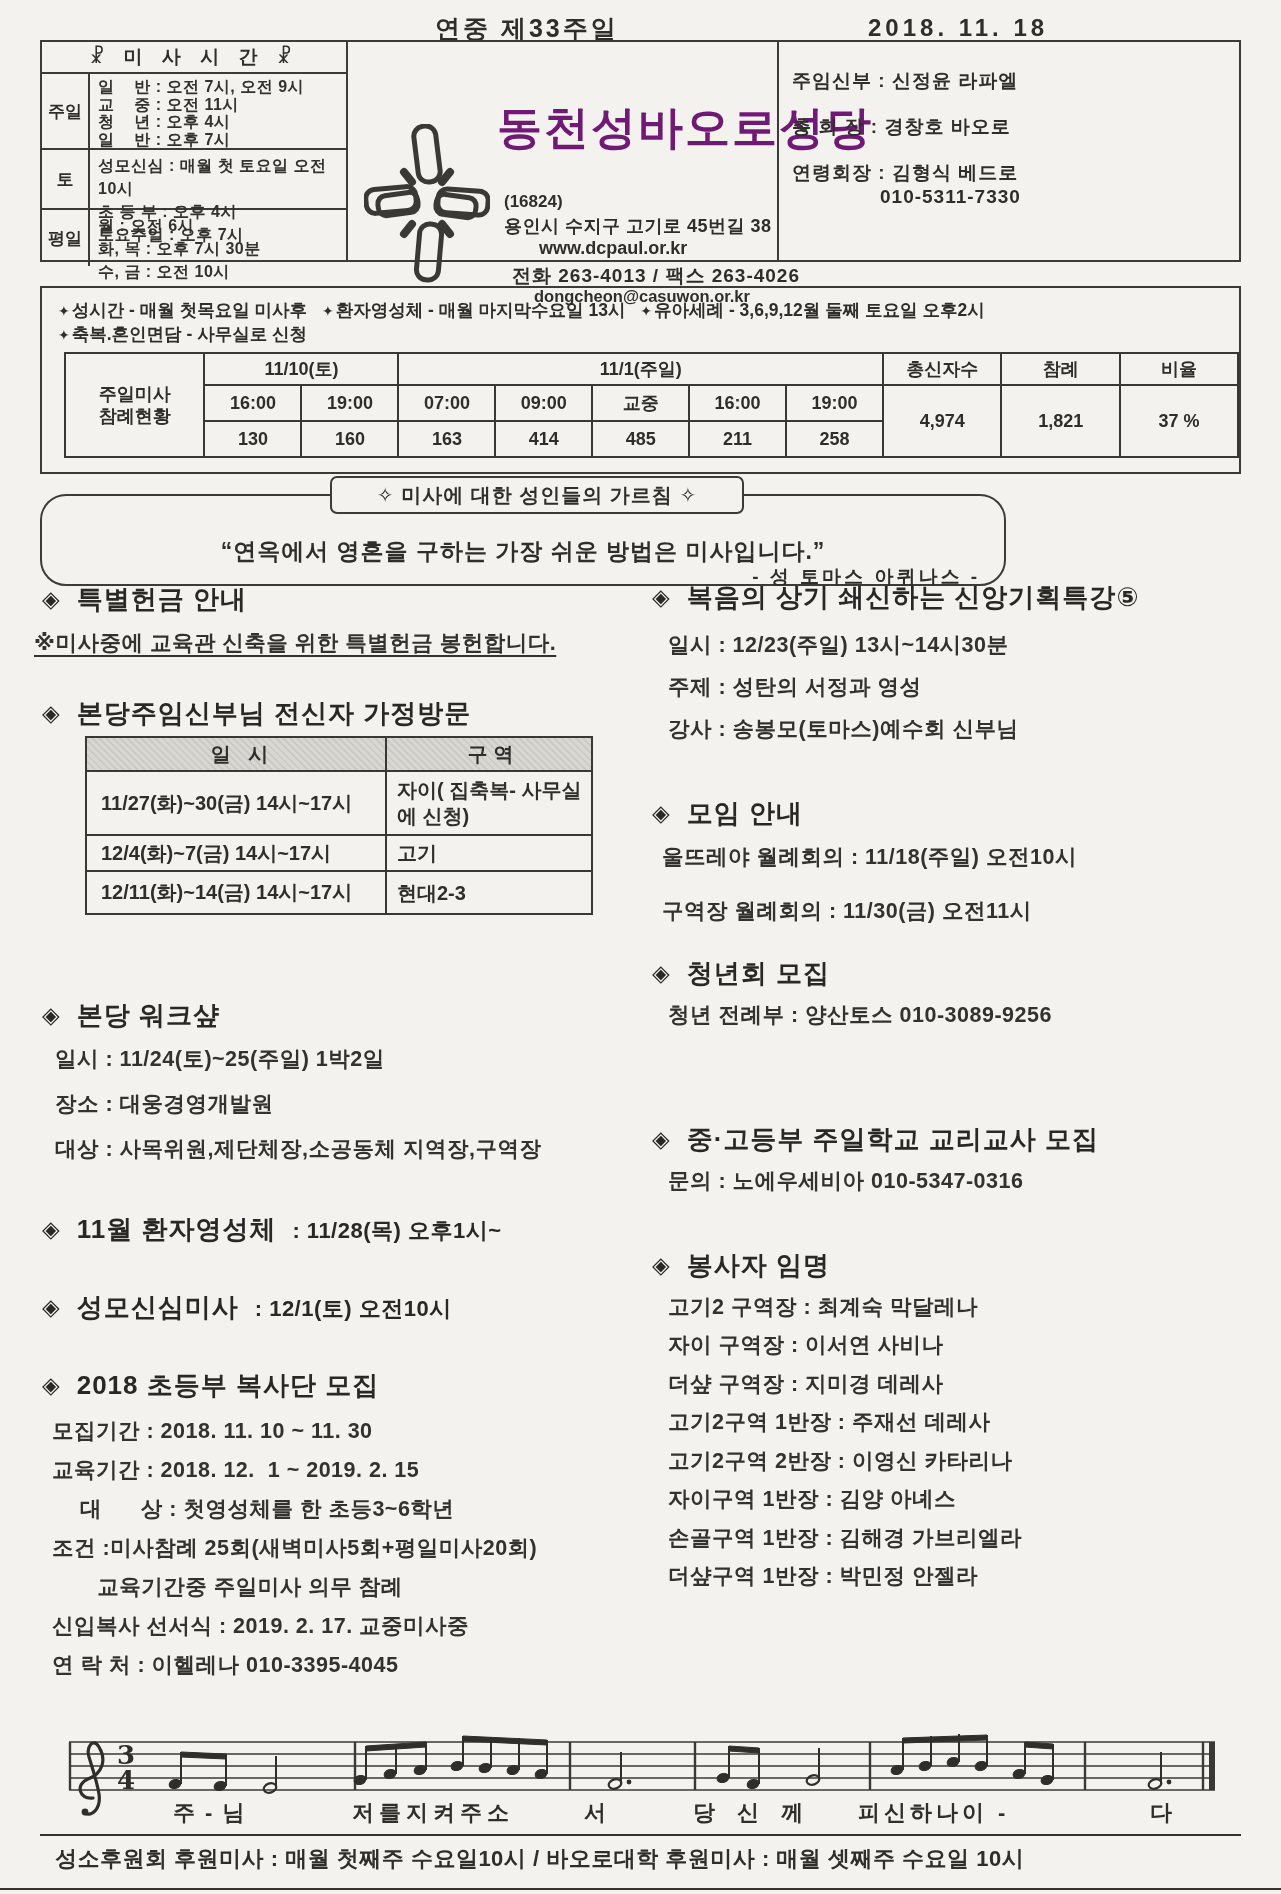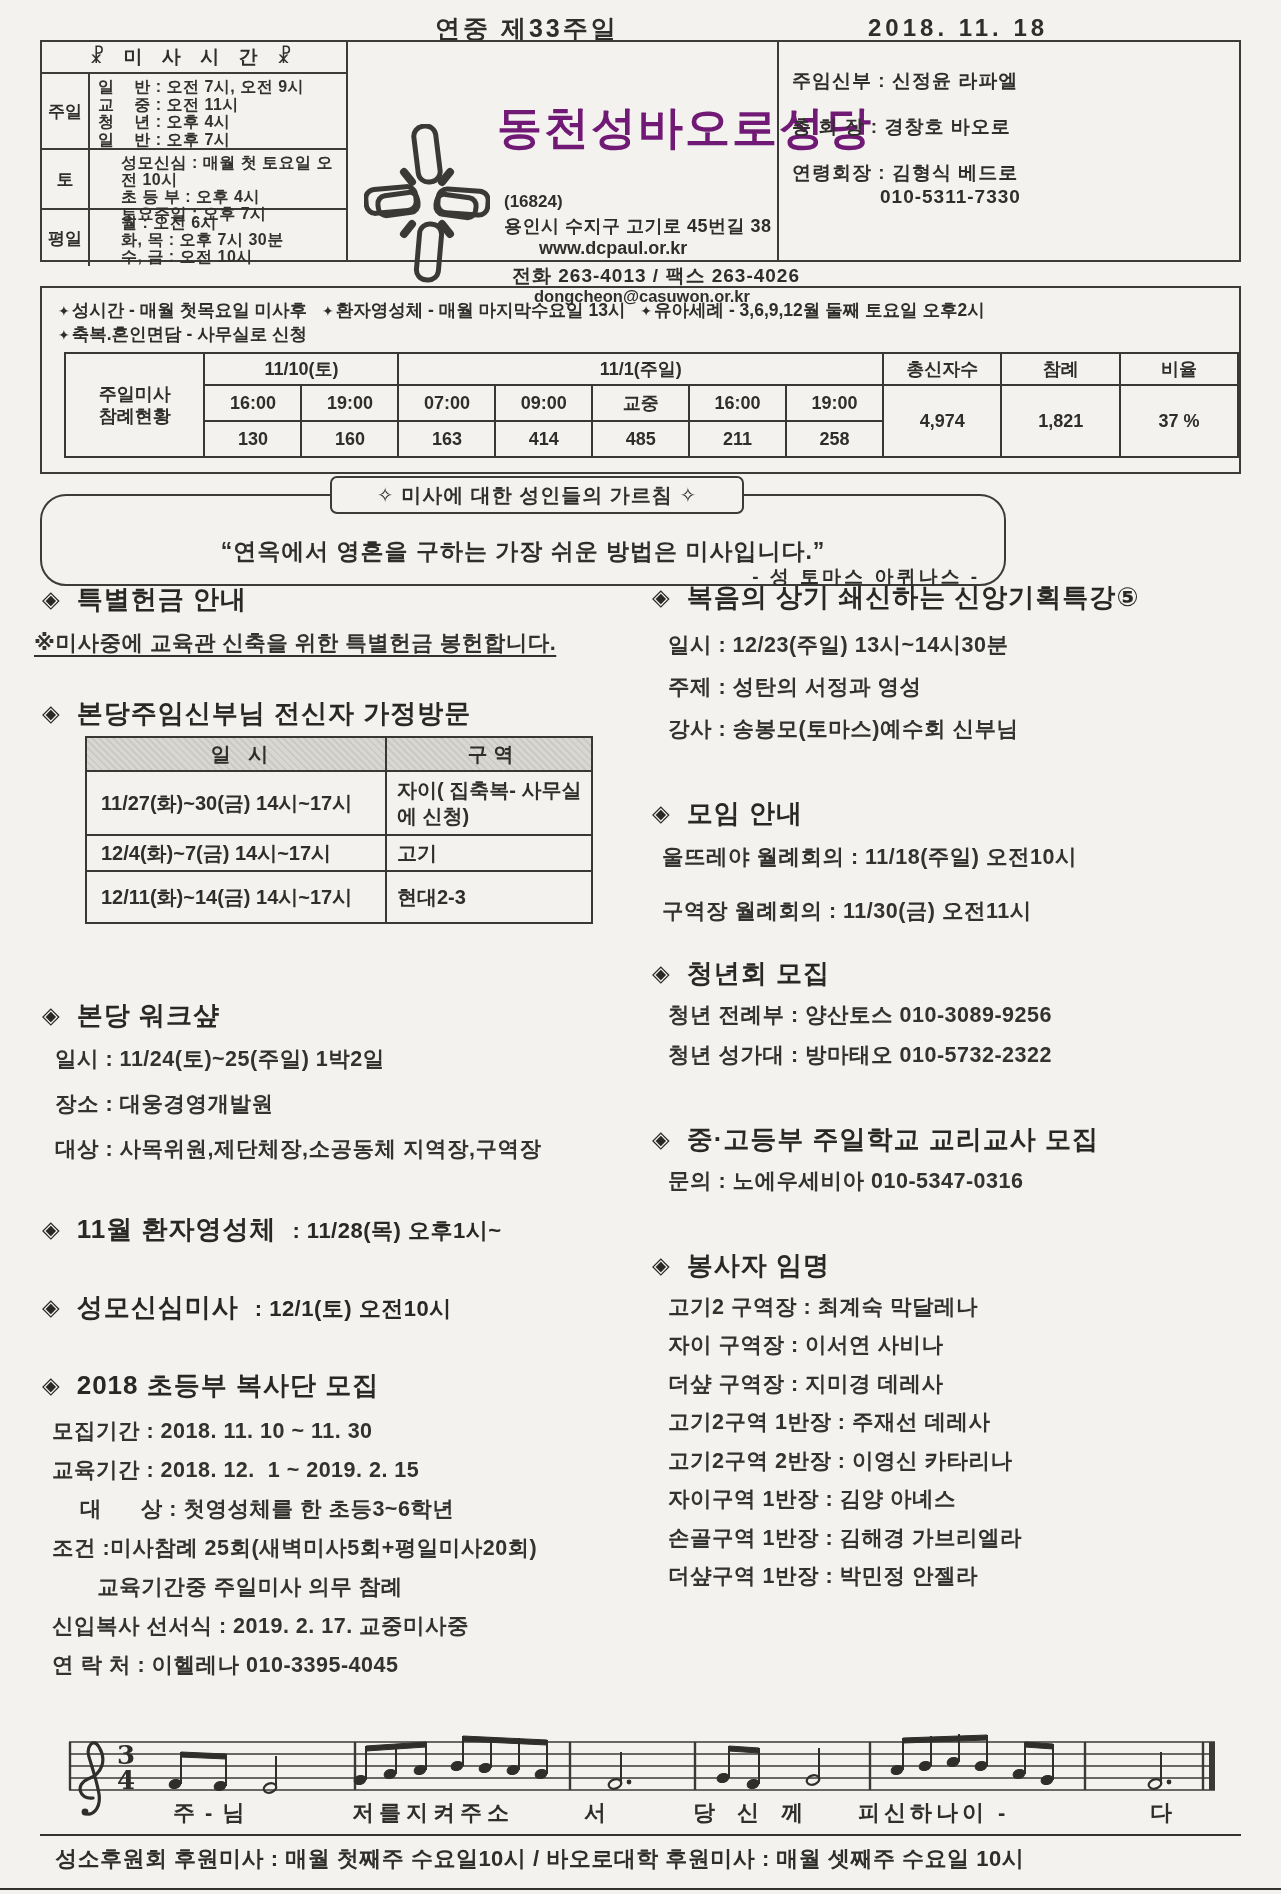--- a/index.html
+++ b/index.html
@@ -21,21 +21,21 @@
   .mass-table{position:absolute;left:0;top:0;width:306px;height:100%;border-right:2px solid #3d3b37;box-sizing:border-box;}
   .mt-title{height:30px;border-bottom:2px solid #3d3b37;display:flex;align-items:center;justify-content:center;
     font-size:19px;font-weight:800;letter-spacing:7px;}
   .mt-row{display:flex;border-bottom:2px solid #3d3b37;box-sizing:border-box;}
   .mt-row:last-child{border-bottom:none;}
   .mt-day{width:48px;border-right:2px solid #3d3b37;display:flex;align-items:center;justify-content:center;
     font-size:17px;font-weight:700;box-sizing:border-box;}
   .mt-lines{flex:1;padding:4px 0 10px 8px;}
   .mt-lines .ln{font-size:16px;line-height:17.6px;font-weight:600;}
   .mt-r1{height:76px;}.mt-r2{height:60px;}.mt-r3{height:56px;}
-  .mt-r2 .ln,.mt-r3 .ln{line-height:17px;margin-left:23px;}
+  .mt-r2 .ln,.mt-r3 .ln{line-height:23px;}
 
   .church-name{left:455px;top:56px;font-size:45px;font-weight:900;letter-spacing:2px;color:#701a75;}
   .church-postal{left:462px;top:150px;font-size:17px;font-weight:600;}
   .church-address{left:462px;top:172px;font-size:18px;font-weight:600;letter-spacing:.5px;}
   .church-web{left:497px;top:196px;font-size:18px;font-weight:600;}
   .church-phone{left:470px;top:221px;font-size:19px;font-weight:600;letter-spacing:1px;}
   .church-email{left:492px;top:245px;font-size:16.5px;font-weight:600;}
 
   .officers-divider{position:absolute;left:735px;top:0;height:100%;border-left:2px solid #3d3b37;}
   .officer-1{left:750px;top:26px;}.officer-2{left:750px;top:72px;}
@@ -71,21 +71,21 @@
   .ln{font-size:21.5px;font-weight:600;letter-spacing:.5px;color:#33322e;}
   .uline{text-decoration:underline;text-underline-offset:5px;}
 
   .visit-table{position:absolute;left:85px;top:736px;border-collapse:collapse;}
   .visit-table td,.visit-table th{border:2px solid #3a3834;font-size:20px;font-weight:600;box-sizing:border-box;}
   .visit-th{height:34px;background:#d9d7d1;
     background-image:repeating-linear-gradient(45deg,rgba(0,0,0,.06) 0 2px,rgba(0,0,0,0) 2px 5px);
     font-weight:700;letter-spacing:6px;text-align:center;}
   .vt-time{width:300px;padding-left:14px;}
   .vt-zone{width:206px;padding-left:10px;line-height:26px;}
-  .vt-r1{height:64px;}.vt-r2{height:36px;}.vt-r3{height:52px;}
+  .vt-r1{height:64px;}.vt-r2{height:36px;}.vt-r3{height:43px;}
 
   
   .music-svg{left:55px;top:1722px;}
   .lyric{top:1798px;font-size:22px;font-weight:700;letter-spacing:2px;}
   .ly1{left:173px;}.ly2{left:352px;letter-spacing:5px;}.ly3{left:584px;}
   .ly4{left:693px;letter-spacing:8px;}.ly5{left:858px;letter-spacing:4px;}.ly6{left:1150px;}
 
   .rule-top{left:40px;top:1834px;width:1201px;border-top:2.5px solid #34332f;}
   .rule-bot{left:0px;top:1888px;width:1281px;border-top:2px solid #34332f;}
   .footer-note{left:55px;top:1844px;font-size:22px;font-weight:700;letter-spacing:.5px;}
@@ -288,21 +288,20 @@
     <span>모임 안내</span>
   </div>
   <div class="abs ln pre" style="left:662px;top:842px;">울뜨레야 월례회의 : 11/18(주일) 오전10시</div>
   <div class="abs ln pre" style="left:662px;top:882px;margin-top:14px;">구역장 월례회의 : 11/30(금) 오전11시</div>
 
   <div class="abs sec-h" style="left:652px;top:956px;">
     <span class="dia">◈</span>
     <span>청년회 모집</span>
   </div>
   <div class="abs ln pre" style="left:668px;top:1000px;">청년 전례부 : 양산토스 010-3089-9256</div>
-  <div class="abs ln pre" style="left:668px;top:1040px;">청년 성가대 : 방마태오 010-5732-2322</div>
 
   <div class="abs sec-h" style="left:652px;top:1122px;">
     <span class="dia">◈</span>
     <span>중·고등부 주일학교 교리교사 모집</span>
   </div>
   <div class="abs ln pre" style="left:668px;top:1166px;">문의 : 노에우세비아 010-5347-0316</div>
 
   <div class="abs sec-h" style="left:652px;top:1248px;">
     <span class="dia">◈</span>
     <span>봉사자 임명</span>

